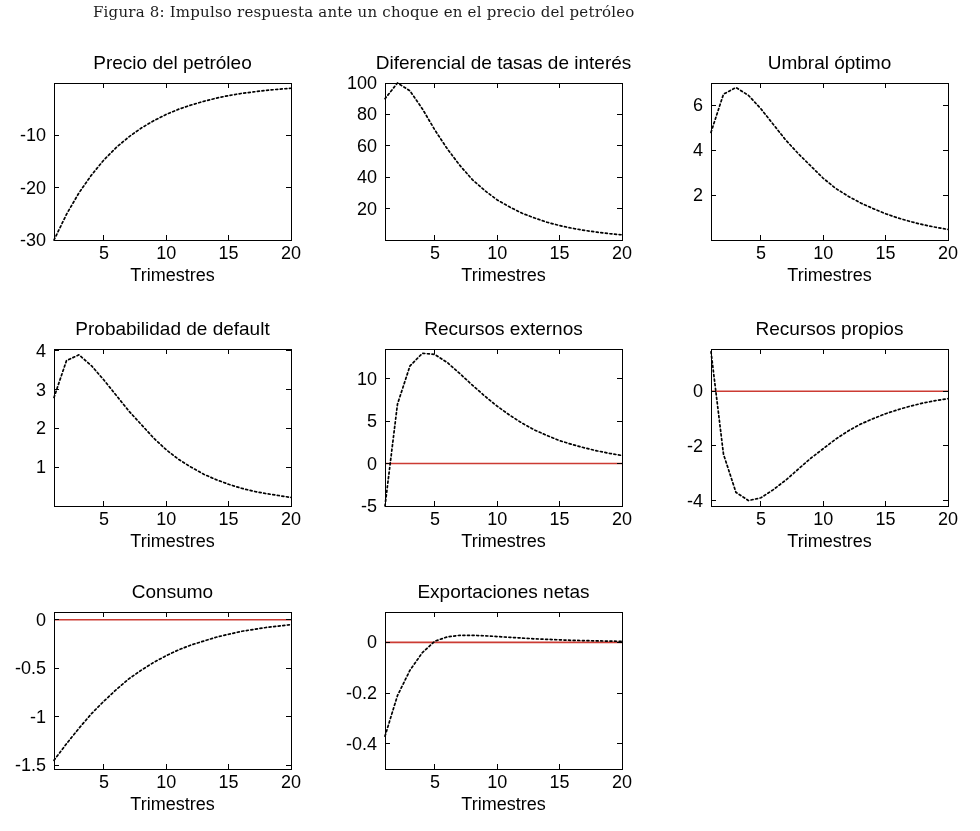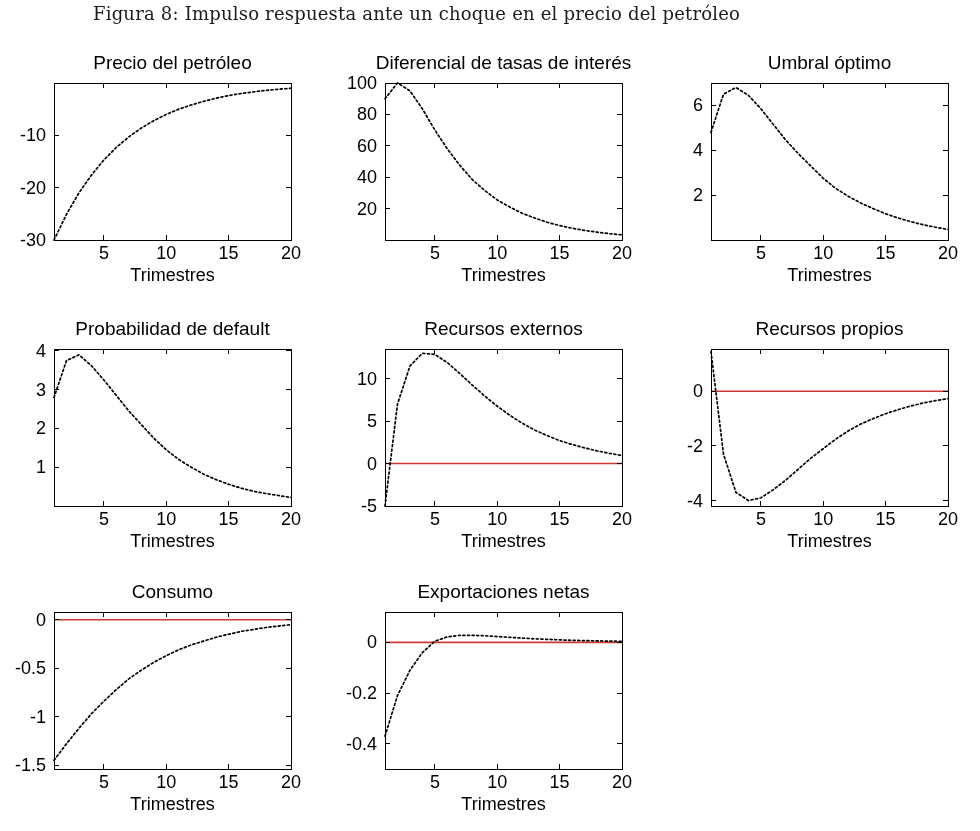--- a/index.html
+++ b/index.html
@@ -3,21 +3,21 @@
 <meta charset="utf-8">
 <style>
   html,body{margin:0;padding:0;}
   body{
     width:980px;height:831px;background:#ffffff;position:relative;overflow:hidden;
     font-family:"Liberation Sans",sans-serif;
   }
   .caption{
     position:absolute;left:93px;top:3px;
     font-family:"DejaVu Serif","Liberation Serif",serif;
-    font-size:18px;color:#1c1c1c;white-space:nowrap;letter-spacing:0.2px;
+    font-size:15px;color:#1c1c1c;white-space:nowrap;letter-spacing:0.2px;
   }
   #plots{position:absolute;left:4px;top:0;width:980px;height:831px;}
   svg.cell{position:absolute;overflow:visible;}
   svg.cell text{fill:#000;}
   .axes-line{stroke:#000;stroke-width:1;fill:none;shape-rendering:crispEdges;}
 </style>
 </head>
 <body>
 
 <div class="caption">Figura 8: Impulso respuesta ante un choque en el precio del petróleo</div>

